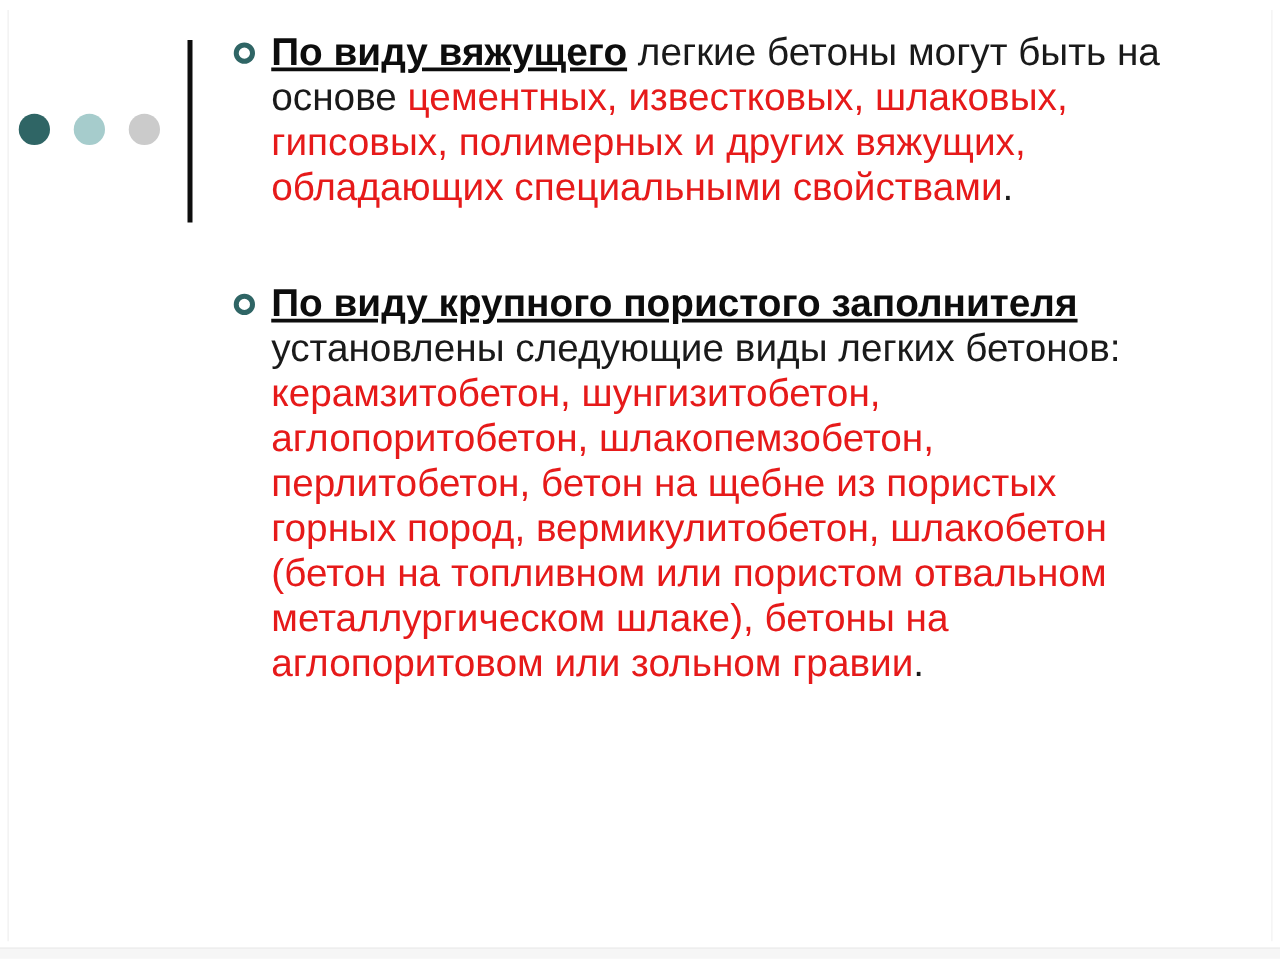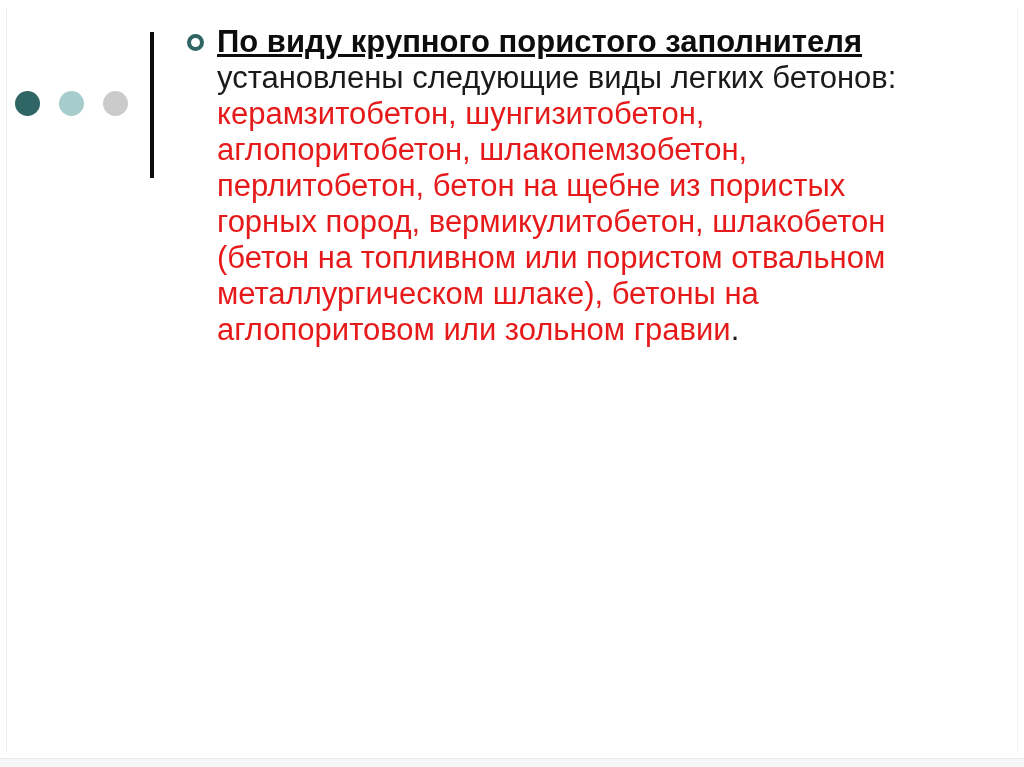--- a/index.html
+++ b/index.html
@@ -61,21 +61,21 @@
   .content {
     position: absolute;
     left: 187px; top: 24px;
     width: 760px;
   }
   .bullet-item {
     position: relative;
     padding-left: 30px;
     width: 745px;
   }
-  .bullet-item + .bullet-item { margin-top: 72px; }
+  .bullet-item + .bullet-item { margin-top: 57px; }
   .ring {
     position: absolute;
     left: 0; top: 10px;
     width: 17px; height: 17px;
     border: 4px solid #2f6565;
     border-radius: 50%;
     background: transparent;
   }
   .text {
     font-size: 31px;
@@ -99,20 +99,24 @@
   <div class="dots">
     <span class="dot dot1"></span>
     <span class="dot dot2"></span>
     <span class="dot dot3"></span>
   </div>
 
   <div class="vline"></div>
 
   <div class="content">
 
+    <div class="bullet-item">
+      <span class="ring"></span>
+      <p class="text"><span class="seg-heading">По виду вяжущего</span><span class="seg-black"> легкие бетоны могут быть на основе </span><span class="seg-red">цементных, известковых, шлаковых, гипсовых, полимерных и других вяжущих, обладающих специальными свойствами</span><span class="seg-black">.</span></p>
+    </div>
 
     <div class="bullet-item">
       <span class="ring"></span>
       <p class="text"><span class="seg-heading">По виду крупного пористого заполнителя</span><span class="seg-black"> установлены следующие виды легких бетонов: </span><span class="seg-red">керамзитобетон, шунгизитобетон, аглопоритобетон, шлакопемзобетон, перлитобетон, бетон на щебне из пористых горных пород, вермикулитобетон, шлакобетон (бетон на топливном или пористом отвальном металлургическом шлаке), бетоны на аглопоритовом или зольном гравии</span><span class="seg-black">.</span></p>
     </div>
 
   </div>
 
   <div class="edge-left"></div>
   <div class="edge-right"></div>

